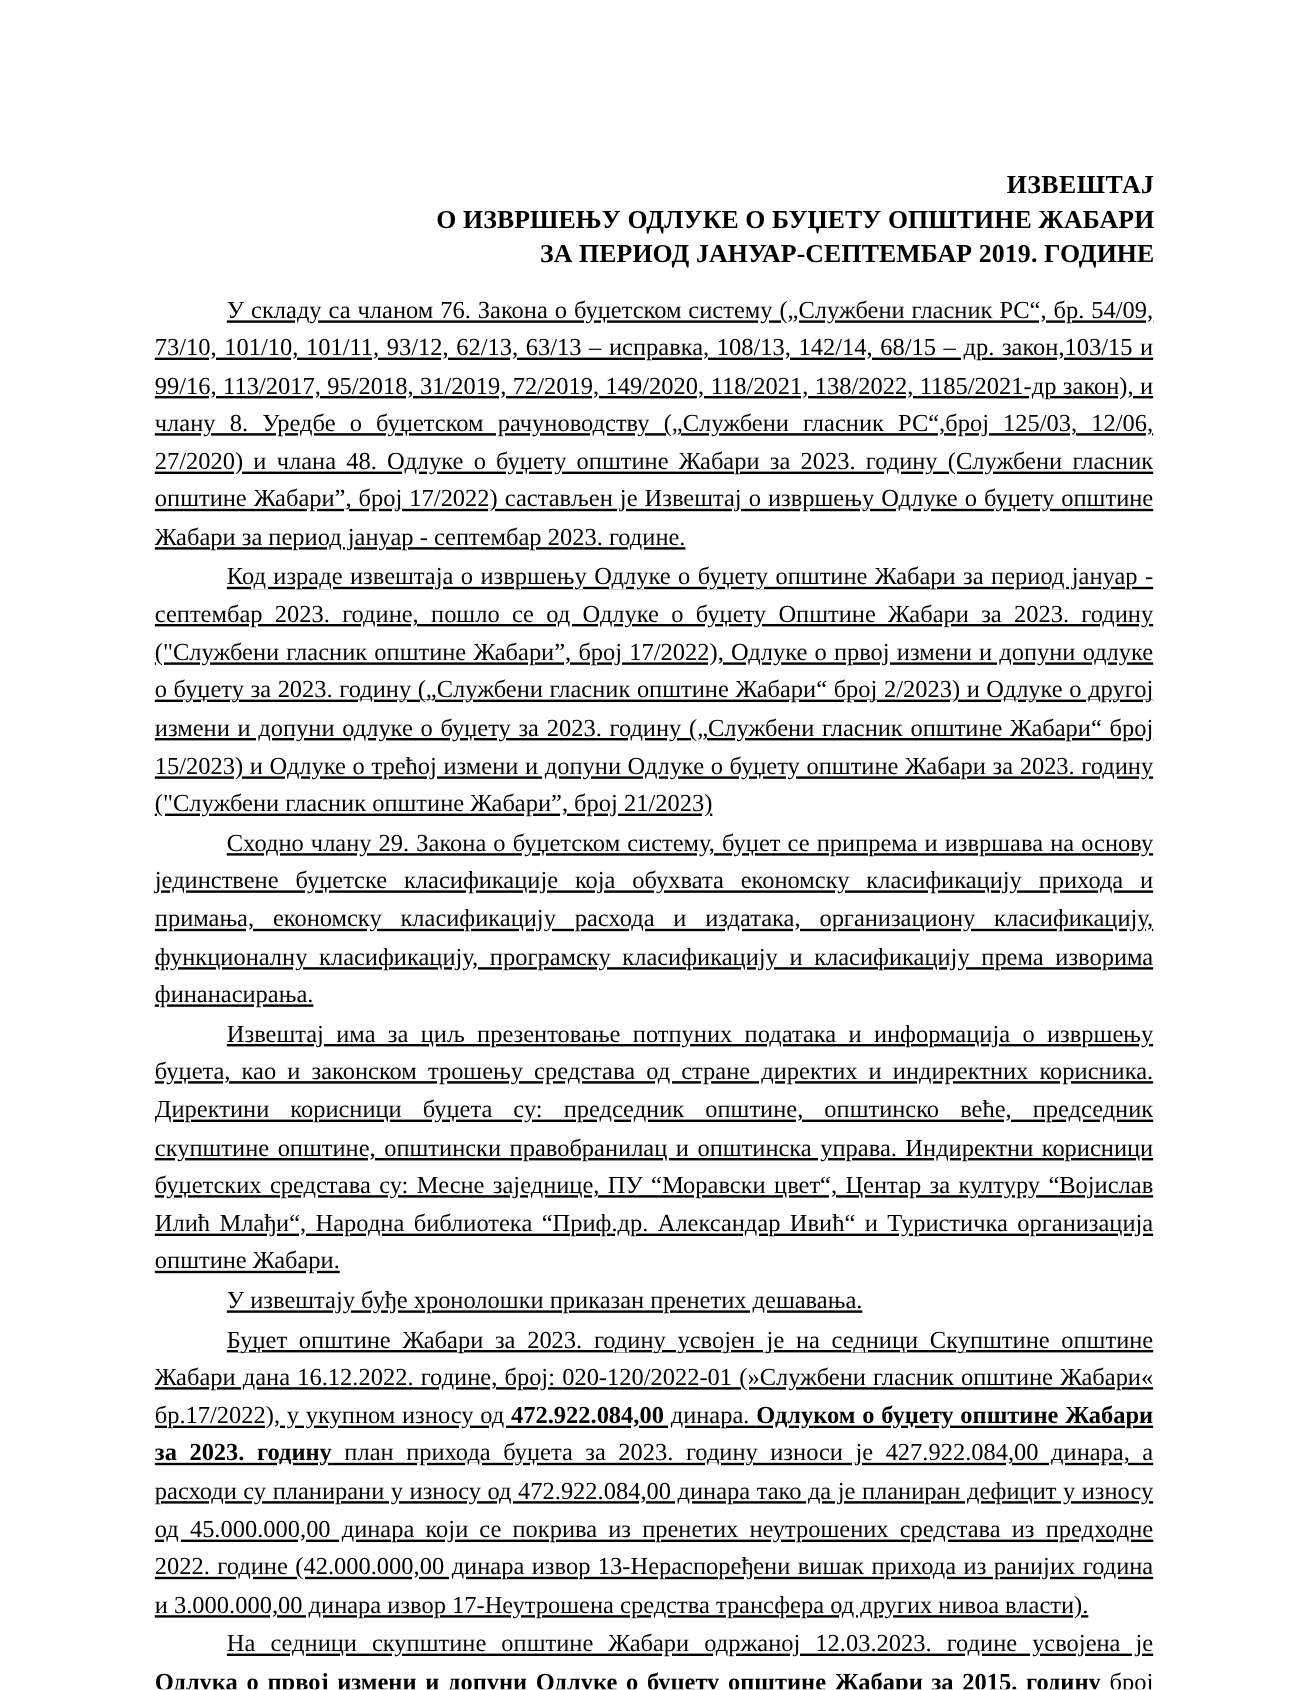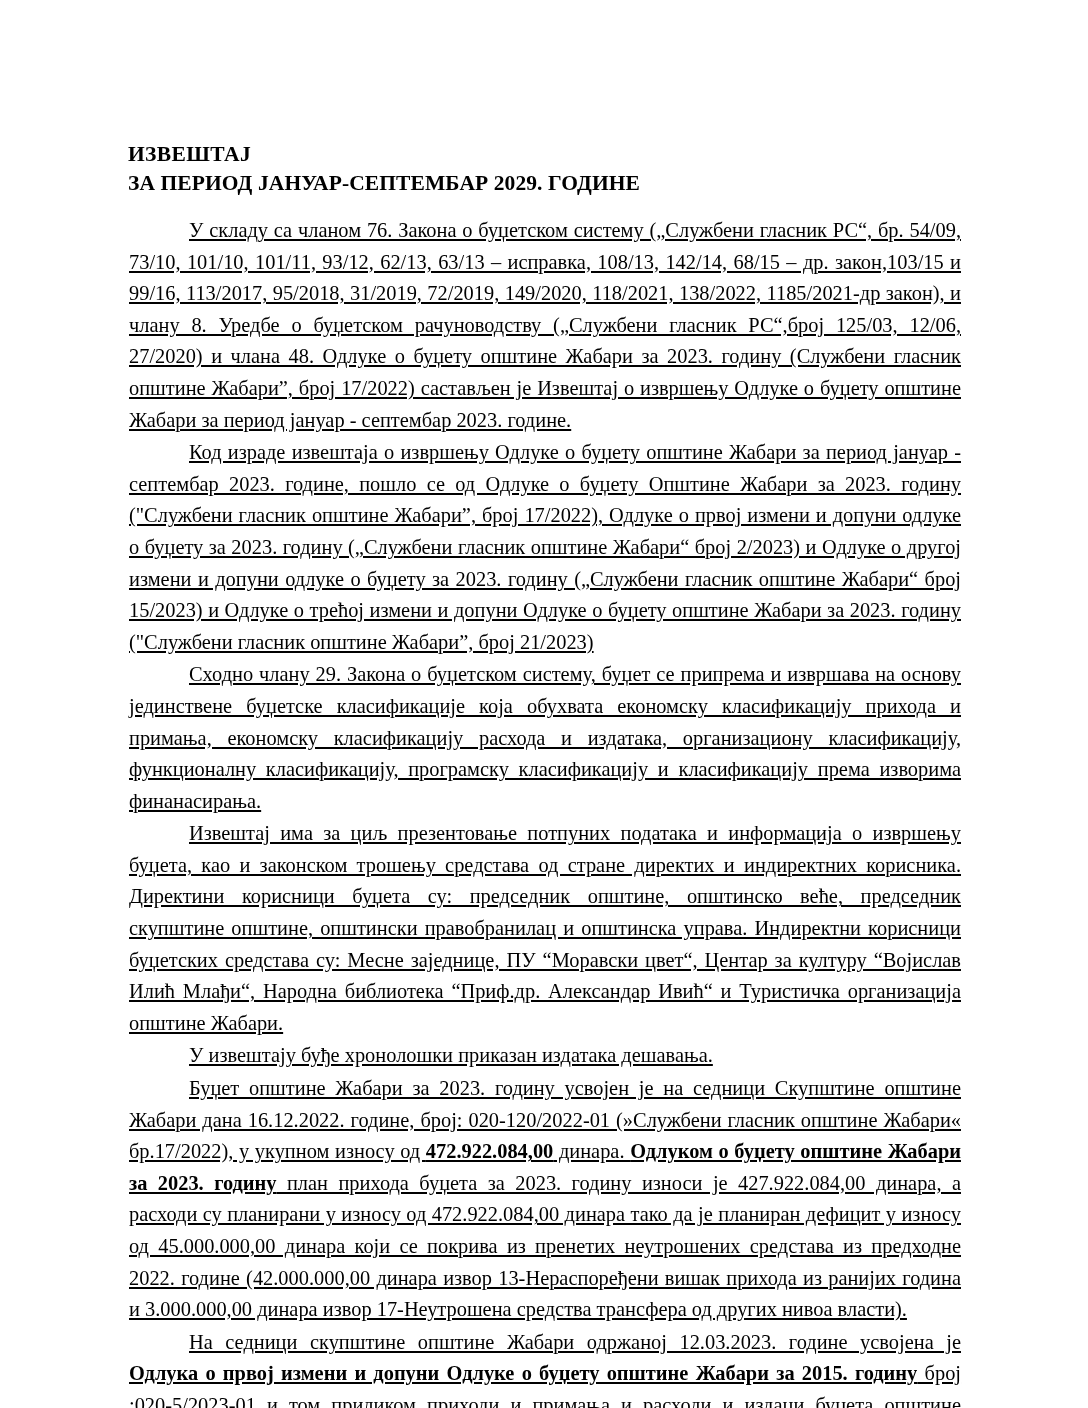--- a/index.html
+++ b/index.html
@@ -19,21 +19,21 @@
     box-sizing: border-box;
     overflow: hidden;
   }
   .content {
     position: absolute;
     left: 128px;
     top: 140px;
     width: 834px;
   }
   .doc-title {
-    text-align: left;
+    text-align: right;
     font-weight: bold;
     font-size: 21.5px;
     line-height: 28.5px;
     letter-spacing: 0.1px;
     margin: 0;
   }
   .doc-title .t-line {
     display: block;
     white-space: nowrap;
   }
@@ -56,34 +56,35 @@
   b, .b { font-weight: bold; }
 </style>
 </head>
 <body>
 
 <div class="page">
   <div class="content">
 
     <div class="doc-title">
       <span class="t-line l1">ИЗВЕШТАЈ</span>
-      <span class="t-line l3">ЗА ПЕРИОД ЈАНУАР-СЕПТЕМБАР 2029. ГОДИНЕ</span>
+      <span class="t-line l2">О ИЗВРШЕЊУ ОДЛУКЕ О БУЏЕТУ ОПШТИНЕ ЖАБАРИ</span>
+      <span class="t-line l3">ЗА ПЕРИОД ЈАНУАР-СЕПТЕМБАР 2019. ГОДИНЕ</span>
     </div>
 
     <div class="body-block">
 
       <p class="para">У складу са чланом 76. Закона о буџетском систему („Службени гласник РС“, бр. 54/09, 73/10, 101/10, 101/11, 93/12, 62/13, 63/13 – исправка, 108/13, 142/14, 68/15 – др. закон,103/15 и 99/16, 113/2017, 95/2018, 31/2019, 72/2019, 149/2020, 118/2021, 138/2022, 1185/2021-др закон), и члану 8. Уредбе о буџетском рачуноводству („Службени гласник РС“,број 125/03, 12/06, 27/2020) и члана 48. Одлуке о буџету општине Жабари за 2023. годину (Службени гласник општине Жабари”, број 17/2022) састављен је Извештај о извршењу Одлуке о буџету  општине Жабари за период јануар - септембар 2023. године.</p>
 
       <p class="para">Код израде извештаја о извршењу Одлуке о буџету општине Жабари за период јануар - септембар 2023. године, пошло се од Одлуке о буџету Општине Жабари за 2023. годину ("Службени гласник општине Жабари”, број 17/2022), Одлуке о првој измени и допуни одлуке о буџету за 2023. годину („Службени гласник општине Жабари“ број 2/2023) и Одлуке о другој измени и допуни одлуке о буџету за 2023. годину („Службени гласник општине Жабари“ број 15/2023) и Одлуке о трећој измени и допуни Одлуке о буџету општине Жабари за 2023. годину ("Службени гласник општине Жабари”, број 21/2023)</p>
 
       <p class="para">Сходно члану 29. Закона о буџетском систему, буџет се припрема и извршава на основу јединствене буџетске класификације која обухвата економску класификацију прихода и примања, економску класификацију расхода и издатака, организациону класификацију, функционалну класификацију, програмску класификацију и класификацију према изворима финанасирања.</p>
 
       <p class="para">Извештај има за циљ презентовање потпуних података и информација о извршењу буџета, као и законском трошењу средстава од стране директих и индиректних корисника. Директини корисници буџета су: председник општине, општинско веће,  председник скупштине општине, општински правобранилац и општинска управа. Индиректни корисници буџетских средстава су: Месне заједнице, ПУ “Моравски цвет“, Центар за културу “Војислав Илић Млађи“, Народна библиотека “Приф.др. Александар Ивић“ и Туристичка организација општине Жабари.</p>
 
-      <p class="para">У извештају буђе хронолошки приказан издатака дешавања.</p>
+      <p class="para">У извештају буђе хронолошки приказан пренетих дешавања.</p>
 
       <p class="para"><span>Буџет општине Жабари за 2023. годину усвојен је на седници Скупштине општине Жабари дана 16.12.2022. године, број: 020-120/2022-01 (»Службени гласник општине Жабари« бр.17/2022), у укупном износу од </span><b>472.922.084,00</b><span> динара. </span><b>Одлуком о буџету општине Жабари за 2023. годину</b><span> план прихода буџета за 2023. годину износи је 427.922.084,00 динара, а расходи су планирани у износу од 472.922.084,00 динара тако да је планиран дефицит у износу од 45.000.000,00 динара који се покрива из пренетих неутрошених средстава из предходне 2022. године (42.000.000,00 динара извор 13-Нераспоређени вишак прихода из ранијих година и 3.000.000,00 динара извор 17-Неутрошена средства трансфера од других  нивоа власти).</span></p>
 
       <p class="para"><span>На седници скупштине општине Жабари одржаној 12.03.2023. године усвојена је </span><b>Одлука о првој измени и допуни Одлуке о буџету  општине Жабари за 2015. годину</b><span> број :020-5/2023-01 и том приликом приходи и примања и расходи и издаци буџета општине Жабари повећани су за </span></p>
 
     </div>
   </div>
 </div>
 
 </body></html>

